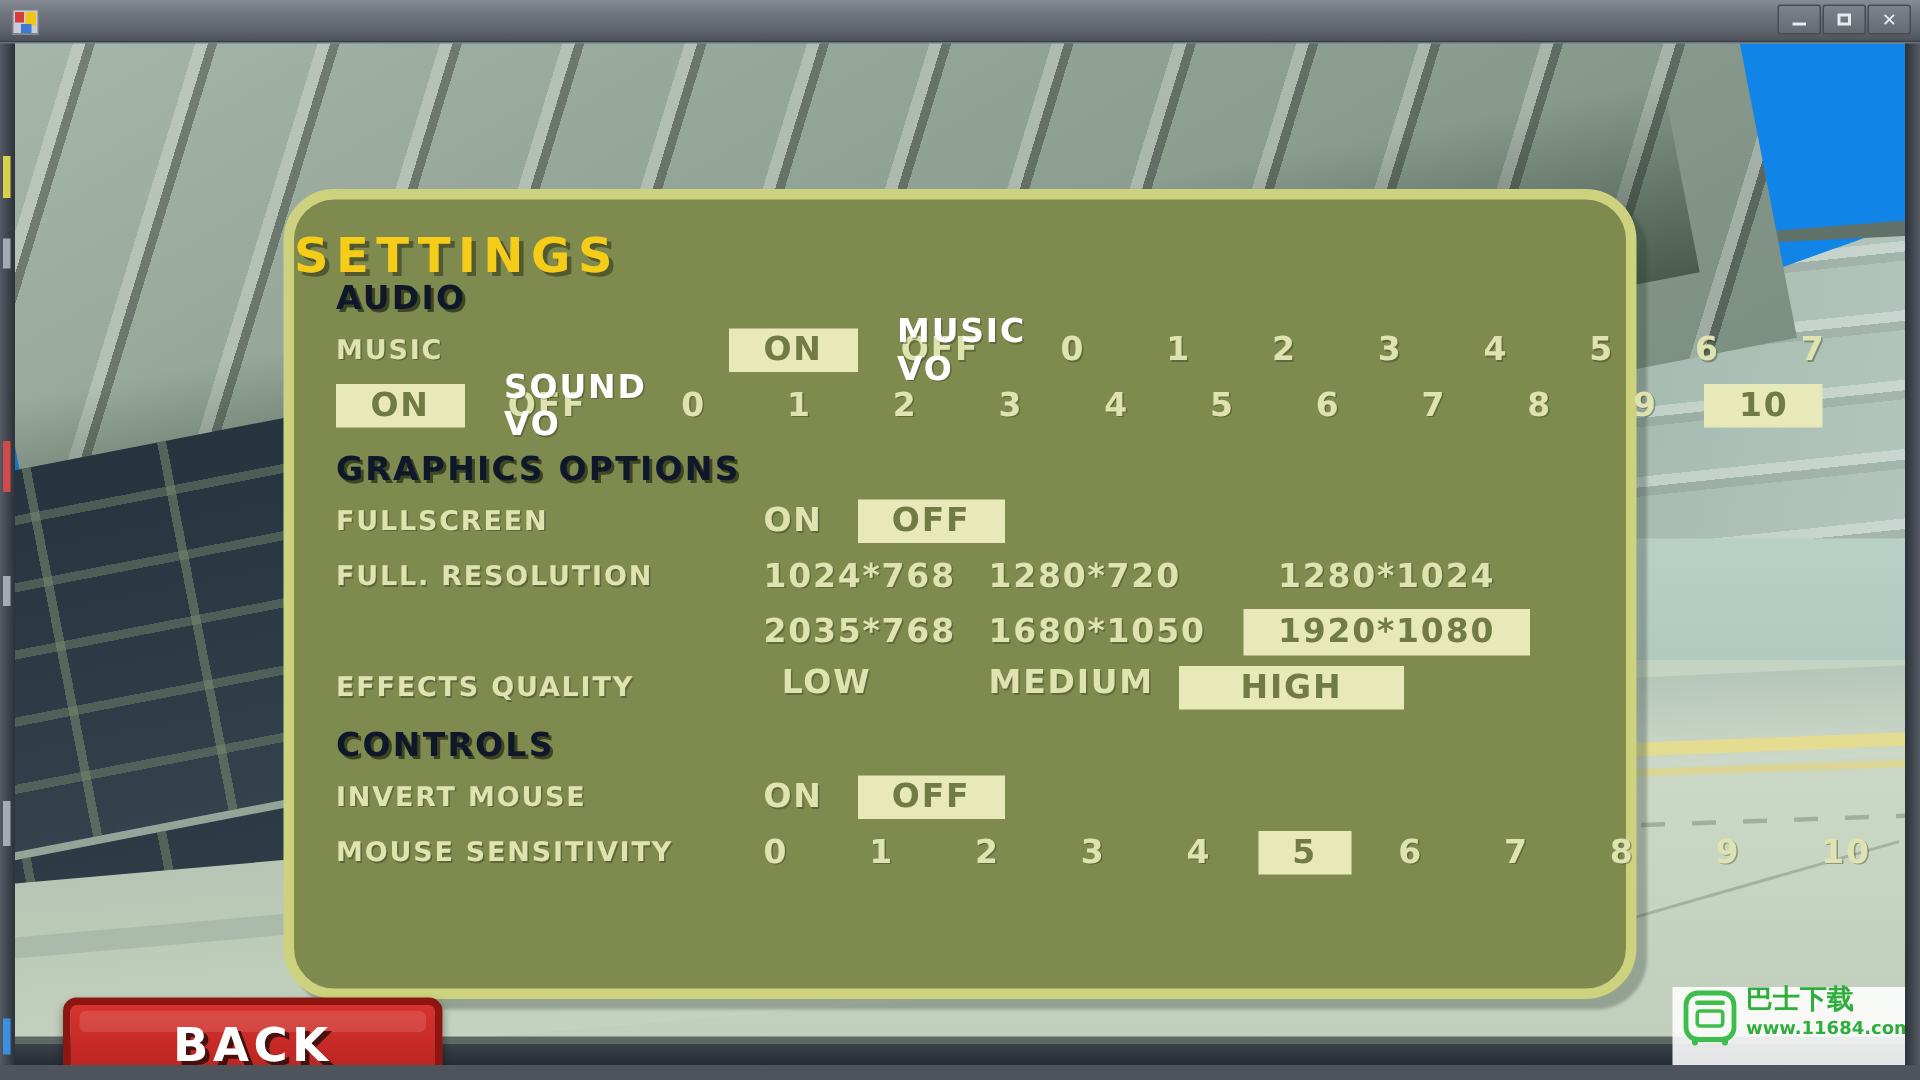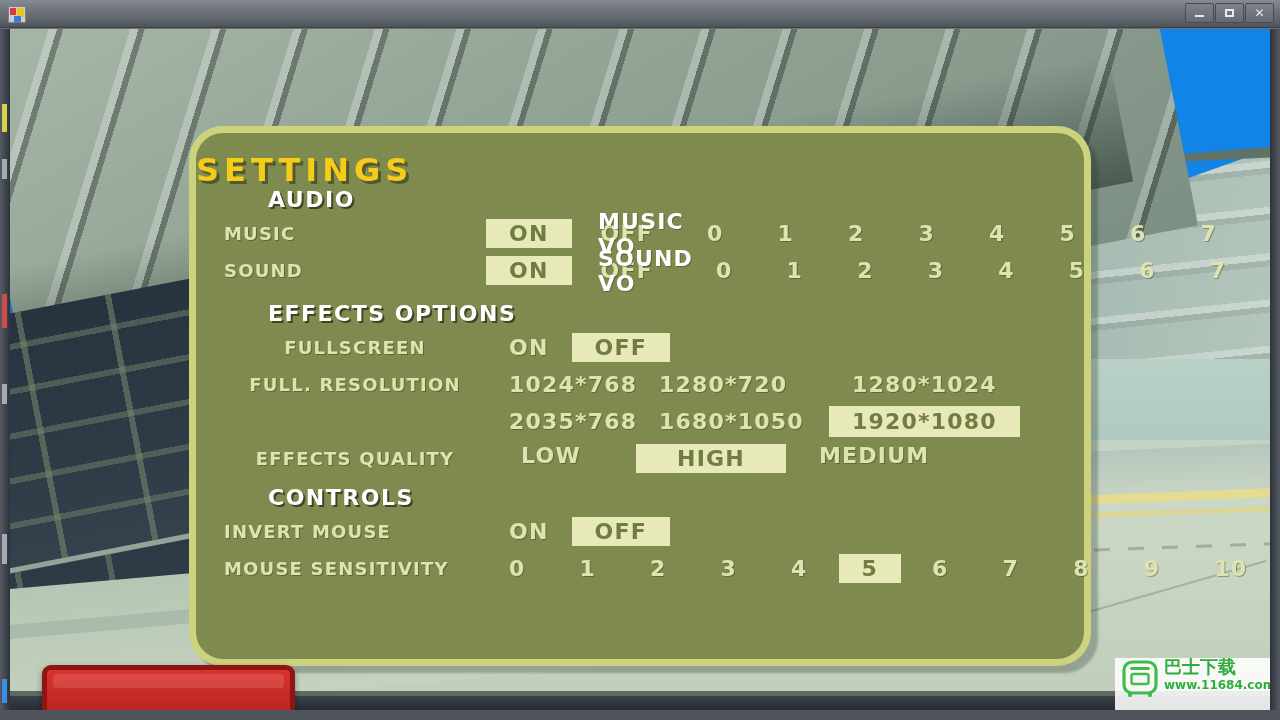--- a/index.html
+++ b/index.html
@@ -319,45 +319,44 @@
     position: absolute;
     left: 28px; top: 52px;
     width: 840px;
   }
 
   .section-head {
     font-family: "DejaVu Sans", sans-serif;
     font-size: 22px;
     font-weight: bold;
     letter-spacing: 1.5px;
-    color: #ffffff;
+    color: #0f172a;
     text-shadow: 2px 2px 0 rgba(40,45,22,0.75);
     height: 30px;
     line-height: 30px;
-    margin-left: 44px;
   }
   .spacer-sm { height: 10px; }
   .spacer-xs { height: 6px; }
 
   .row {
     display: flex;
     align-items: center;
     height: 37px;
   }
   .row-label {
     font-family: "DejaVu Sans", sans-serif;
     font-size: 18px;
     font-weight: bold;
     letter-spacing: 1.2px;
     color: #dfe3b0;
     text-shadow: 1px 1px 0 rgba(50,58,30,0.45);
     flex: 0 0 auto;
   }
   .row-label.w-ctrl { width: 262px; }
-  .row-label.w-gfx  { width: 262px; text-align: center; }
+  .row-label.w-gfx  { width: 262px; }
 
   .opts { display: flex; align-items: center; }
 
   .opt {
     font-family: "DejaVu Sans", sans-serif;
     font-size: 22px;
     font-weight: bold;
     letter-spacing: 1.2px;
     color: #dfe3b0;
     text-shadow: 1px 1px 0 rgba(50,58,30,0.40);
@@ -561,21 +560,20 @@
             <span class="opt num">5</span>
             <span class="opt num">6</span>
             <span class="opt num">7</span>
             <span class="opt num">8</span>
             <span class="opt num">9</span>
             <span class="opt num sel">10</span>
           </div>
         </div>
 
         <div class="row">
-          <div class="row-label w-ctrl">SOUND</div>
           <div class="onoff-col">
             <span class="opt sel">ON</span>
             <span class="opt">OFF</span>
           </div>
           <div class="vo-label">SOUND VO</div>
           <div class="opts">
             <span class="opt num">0</span>
             <span class="opt num">1</span>
             <span class="opt num">2</span>
             <span class="opt num">3</span>
@@ -584,21 +582,21 @@
             <span class="opt num">6</span>
             <span class="opt num">7</span>
             <span class="opt num">8</span>
             <span class="opt num">9</span>
             <span class="opt num sel">10</span>
           </div>
         </div>
 
         <div class="spacer-sm"></div>
 
-        <div class="section-head">EFFECTS OPTIONS</div>
+        <div class="section-head">GRAPHICS OPTIONS</div>
 
         <div class="row">
           <div class="row-label w-gfx">FULLSCREEN</div>
           <div class="opts">
             <span class="opt">ON</span>
             <span class="opt sel">OFF</span>
           </div>
         </div>
 
         <div class="row">
@@ -616,22 +614,22 @@
             <div class="res-cell"><span class="opt">2035*768</span></div>
             <div class="res-cell"><span class="opt">1680*1050</span></div>
             <div class="res-cell wide"><span class="opt sel">1920*1080</span></div>
           </div>
         </div>
 
         <div class="row">
           <div class="row-label w-gfx">EFFECTS QUALITY</div>
           <div class="res-grid">
             <div class="quality-cell"><span class="opt">LOW</span></div>
+            <div class="quality-cell"><span class="opt">MEDIUM</span></div>
             <div class="quality-cell" style="width:140px;"><span class="opt sel" style="display:inline-block; width:104px; text-align:center;">HIGH</span></div>
-            <div class="quality-cell"><span class="opt">MEDIUM</span></div>
           </div>
         </div>
 
         <div class="spacer-xs"></div>
 
         <div class="section-head">CONTROLS</div>
 
         <div class="row">
           <div class="row-label w-ctrl">INVERT MOUSE</div>
           <div class="opts">
@@ -655,20 +653,21 @@
             <span class="opt num">9</span>
             <span class="opt num">10</span>
           </div>
         </div>
 
       </div>
     </div>
 
     <div id="back-button">
       <div class="inner-hl"></div>
+      <span id="back-label">BACK</span>
     </div>
 
     <div id="watermark">
       <svg id="wm-logo" viewBox="0 0 42 42">
         <rect x="5" y="4" width="32" height="31" rx="8" ry="8" fill="none" stroke="#3fbd4c" stroke-width="3.2"></rect>
         <rect x="11" y="9" width="20" height="3" rx="1.5" fill="#3fbd4c"></rect>
         <rect x="12.5" y="16" width="17" height="10" rx="2" fill="none" stroke="#3fbd4c" stroke-width="2.4"></rect>
         <rect x="9" y="34" width="4" height="5" rx="1.6" fill="#3fbd4c"></rect>
         <rect x="29" y="34" width="4" height="5" rx="1.6" fill="#3fbd4c"></rect>
       </svg>

